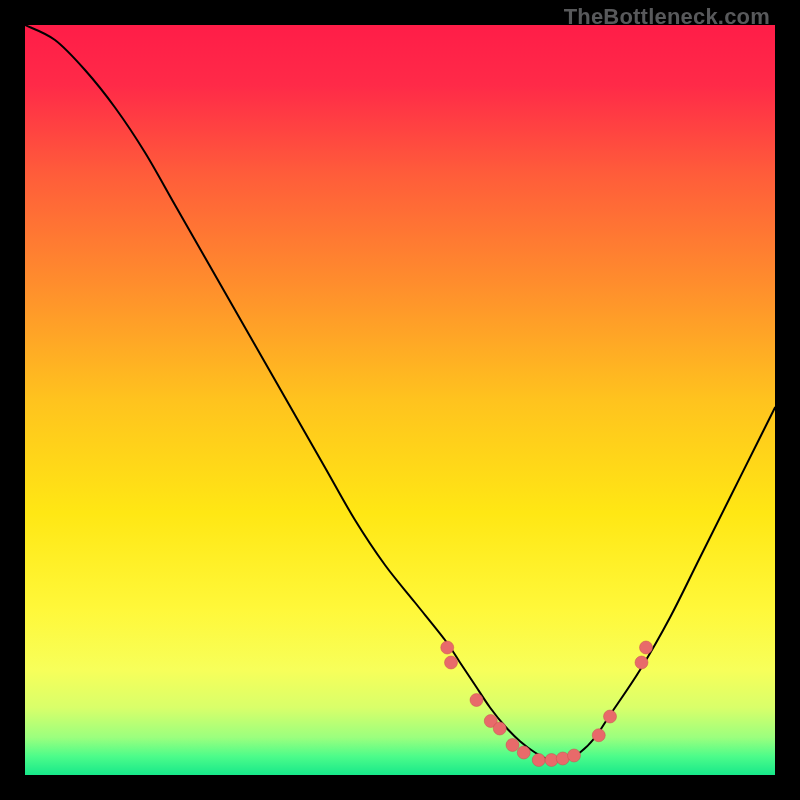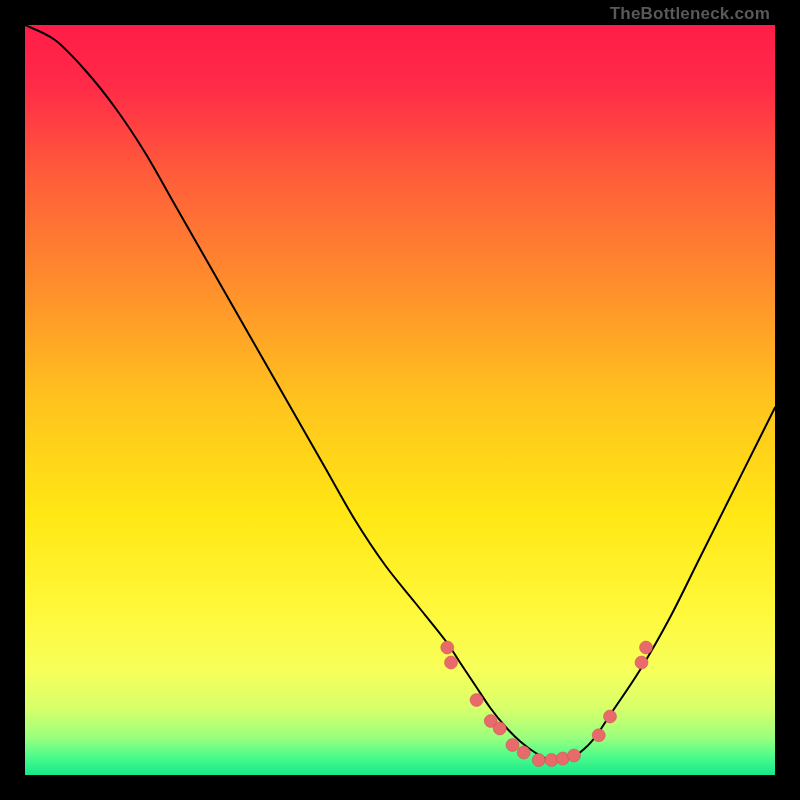--- a/index.html
+++ b/index.html
@@ -16,21 +16,21 @@
     top: 25px;
     width: 750px;
     height: 750px;
     box-sizing: border-box;
   }
   .watermark {
     position: absolute;
     top: 4px;
     right: 30px;
     font-family: Arial, Helvetica, sans-serif;
-    font-size: 17px;
+    font-size: 22px;
     font-weight: bold;
     color: #58595b;
     letter-spacing: 0.2px;
   }
   svg {
     display: block;
   }
 </style>
 </head>
 <body>

